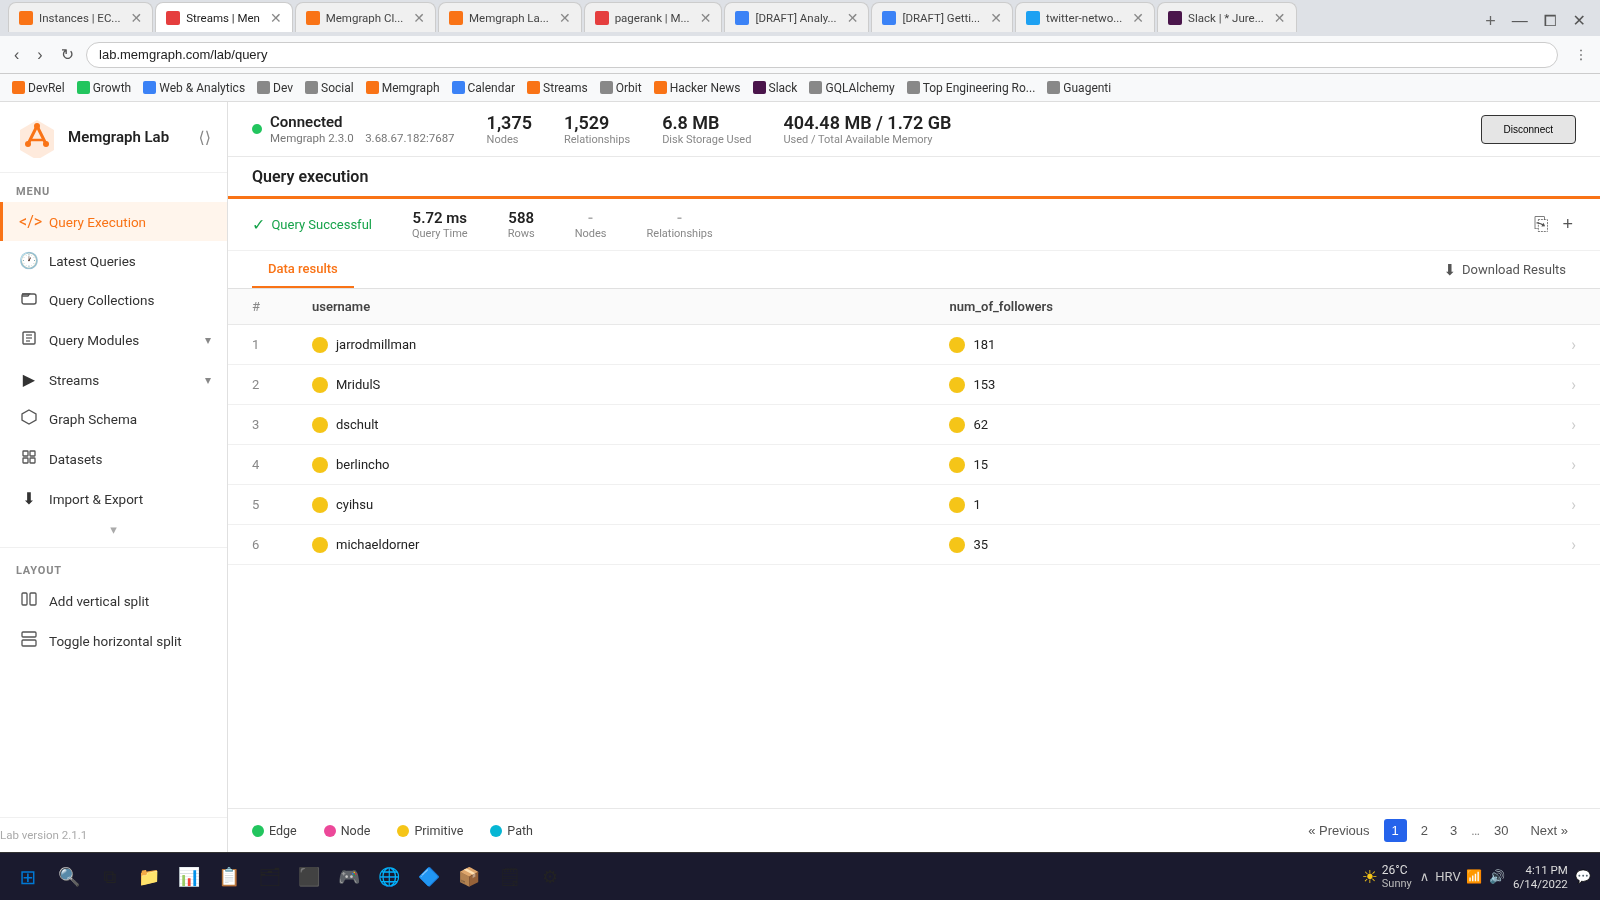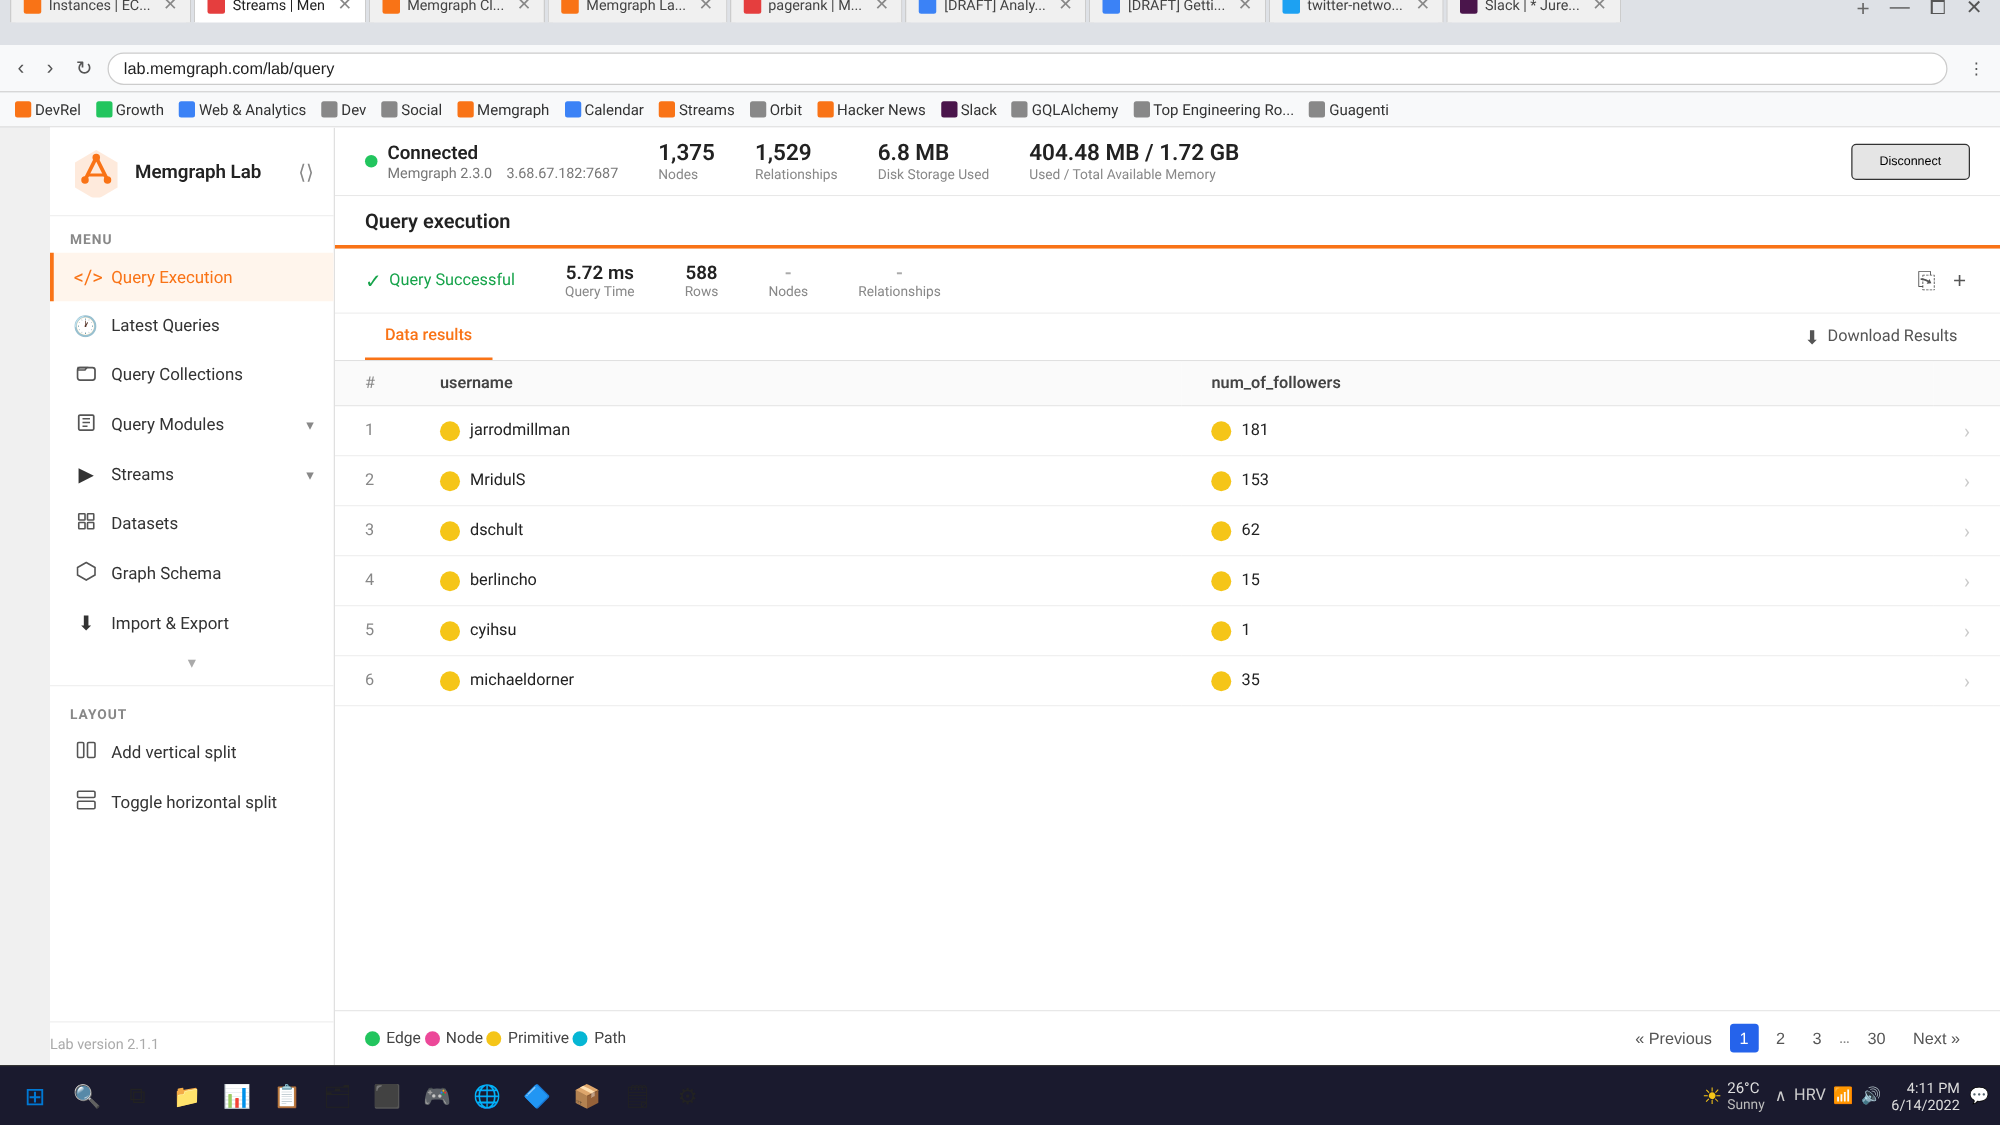--- a/index.html
+++ b/index.html
@@ -1,40 +1,40 @@
 <!DOCTYPE html>
 <html><head>
   <meta charset="utf-8">
   <style>
     * { box-sizing: border-box; margin: 0; padding: 0; }
     body { font-family: -apple-system, BlinkMacSystemFont, 'Segoe UI', Roboto, sans-serif; font-size: 13px; background: #f0f0f0; color: #222; height: 900px; width: 1600px; overflow: hidden; display: flex; flex-direction: column; }
 
     
     .browser-chrome { background: #dee1e6; flex-shrink: 0; }
-    .tab-bar { display: flex; align-items: flex-end; height: 36px; padding: 18px 8px; background: #dee1e6; gap: 2px; }
+    .tab-bar { display: flex; align-items: flex-end; height: 36px; padding: 4px 8px; background: #dee1e6; gap: 2px; }
     .tab { display: flex; align-items: center; height: 30px; padding: 0 10px; border-radius: 8px 8px 0 0; font-size: 12px; background: #f0f0f0; color: #444; gap: 6px; min-width: 120px; max-width: 180px; cursor: pointer; border: 1px solid #ccc; border-bottom: none; }
     .tab.active { background: #fff; color: #222; z-index: 1; }
     .tab-favicon { width: 14px; height: 14px; border-radius: 2px; flex-shrink: 0; }
     .tab-label { overflow: hidden; text-overflow: ellipsis; white-space: nowrap; flex: 1; font-size: 11.5px; }
     .tab-close { color: #888; font-size: 14px; margin-left: 4px; flex-shrink: 0; }
     .tab-new { background: none; border: none; font-size: 18px; color: #666; padding: 0 8px; cursor: pointer; }
     .tab-controls { display: flex; align-items: center; margin-left: auto; gap: 4px; }
     .tab-ctrl-btn { background: none; border: none; font-size: 16px; color: #555; cursor: pointer; padding: 2px 6px; }
 
     .browser-toolbar { display: flex; align-items: center; height: 38px; padding: 0 8px; background: #f8f9fa; border-bottom: 1px solid #ccc; gap: 6px; }
     .nav-btn { background: none; border: none; cursor: pointer; color: #555; font-size: 16px; padding: 3px 6px; border-radius: 50%; }
     .address-bar { flex: 1; height: 26px; border: 1px solid #ccc; border-radius: 14px; padding: 0 12px; font-size: 13px; background: #fff; color: #222; }
     .toolbar-icons { display: flex; align-items: center; gap: 6px; margin-left: 6px; }
     .toolbar-icon { width: 22px; height: 22px; border-radius: 50%; display: flex; align-items: center; justify-content: center; font-size: 13px; cursor: pointer; color: #555; }
 
     .bookmarks-bar { display: flex; align-items: center; height: 28px; padding: 0 8px; background: #f8f9fa; border-bottom: 1px solid #ddd; gap: 8px; overflow: hidden; }
     .bookmark { display: flex; align-items: center; gap: 3px; font-size: 12px; color: #333; cursor: pointer; white-space: nowrap; padding: 2px 4px; border-radius: 3px; }
 
     
-    .app-container { display: flex; flex: 1; overflow: hidden; background: #fff; margin-left: 40px; }
+    .app-container { display: flex; flex: 1; overflow: hidden; background: #fff; }
 
     
     .sidebar { width: 228px; background: #fff; border-right: 1px solid #e0e0e0; display: flex; flex-direction: column; flex-shrink: 0; }
     .sidebar-header { display: flex; align-items: center; padding: 14px 16px; border-bottom: 1px solid #f0f0f0; gap: 10px; }
     .logo { width: 42px; height: 42px; }
     .logo-text { font-size: 15px; font-weight: 600; color: #222; }
     .sidebar-collapse { margin-left: auto; cursor: pointer; color: #888; font-size: 16px; }
     .sidebar-menu-label { font-size: 11px; font-weight: 700; color: #888; letter-spacing: 0.8px; padding: 12px 16px 4px; text-transform: uppercase; }
     .sidebar-item { display: flex; align-items: center; padding: 10px 16px; cursor: pointer; color: #333; gap: 10px; border-left: 3px solid transparent; }
     .sidebar-item.active { background: #fff5ec; border-left-color: #f97316; color: #f97316; }
@@ -92,21 +92,21 @@
     .data-table th:first-child { width: 60px; color: #888; font-weight: 400; }
     .data-table td { padding: 10px 24px; font-size: 13px; color: #222; border-bottom: 1px solid #f0f0f0; vertical-align: middle; }
     .data-table td:first-child { color: #888; font-size: 13px; }
     .cell-value { display: flex; align-items: center; gap: 8px; }
     .value-dot { width: 16px; height: 16px; border-radius: 50%; flex-shrink: 0; }
     .dot-yellow { background: #f5c518; }
     .row-chevron { margin-left: auto; color: #ccc; font-size: 16px; }
 
     
     .table-footer { display: flex; align-items: center; padding: 10px 24px; border-top: 1px solid #e8e8e8; background: #fff; flex-shrink: 0; gap: 16px; }
-    .legend { display: flex; align-items: center; gap: 3px; }
+    .legend { display: flex; align-items: center; gap: 27px; }
     .legend-item { display: flex; align-items: center; gap: 5px; font-size: 12.5px; color: #444; }
     .legend-dot { width: 12px; height: 12px; border-radius: 50%; }
     .leg-green { background: #22c55e; }
     .leg-pink { background: #ec4899; }
     .leg-yellow { background: #f5c518; }
     .leg-teal { background: #06b6d4; }
     .pagination { margin-left: auto; display: flex; align-items: center; gap: 6px; }
     .page-btn { background: none; border: none; font-size: 13px; cursor: pointer; padding: 4px 8px; color: #555; border-radius: 3px; }
     .page-btn.active { background: #2563eb; color: #fff; border-radius: 3px; }
     .page-ellipsis { color: #888; font-size: 13px; }
@@ -314,35 +314,35 @@
         <span class="sidebar-item-chevron">▾</span>
       </div>
       <div class="sidebar-item">
         <span class="sidebar-item-icon">▶</span>
         <span class="sidebar-item-label">Streams</span>
         <span class="sidebar-item-chevron">▾</span>
       </div>
       <div class="sidebar-item">
         <span class="sidebar-item-icon">
           <svg width="16" height="16" viewBox="0 0 16 16">
+              <polygon points="8,1 15,5 15,11 8,15 1,11 1,5" stroke="#555" stroke-width="1.3" fill="none"></polygon>
+            </svg>
+        </span>
+        <span class="sidebar-item-label">Graph Schema</span>
+      </div>
+      <div class="sidebar-item">
+        <span class="sidebar-item-icon">
+          <svg width="16" height="16" viewBox="0 0 16 16">
               <rect x="2" y="2" width="5" height="5" rx="0.5" stroke="#555" stroke-width="1.3" fill="none"></rect>
               <rect x="9" y="2" width="5" height="5" rx="0.5" stroke="#555" stroke-width="1.3" fill="none"></rect>
               <rect x="2" y="9" width="5" height="5" rx="0.5" stroke="#555" stroke-width="1.3" fill="none"></rect>
               <rect x="9" y="9" width="5" height="5" rx="0.5" stroke="#555" stroke-width="1.3" fill="none"></rect>
             </svg>
         </span>
         <span class="sidebar-item-label">Datasets</span>
-      </div>
-      <div class="sidebar-item">
-        <span class="sidebar-item-icon">
-          <svg width="16" height="16" viewBox="0 0 16 16">
-              <polygon points="8,1 15,5 15,11 8,15 1,11 1,5" stroke="#555" stroke-width="1.3" fill="none"></polygon>
-            </svg>
-        </span>
-        <span class="sidebar-item-label">Graph Schema</span>
       </div>
       <div class="sidebar-item">
         <span class="sidebar-item-icon">⬇</span>
         <span class="sidebar-item-label">Import &amp; Export</span>
       </div>
 
       <div class="sidebar-scroll-btn">▾</div>
 
       <div class="sidebar-divider"></div>
       <div class="sidebar-section-label">LAYOUT</div>

